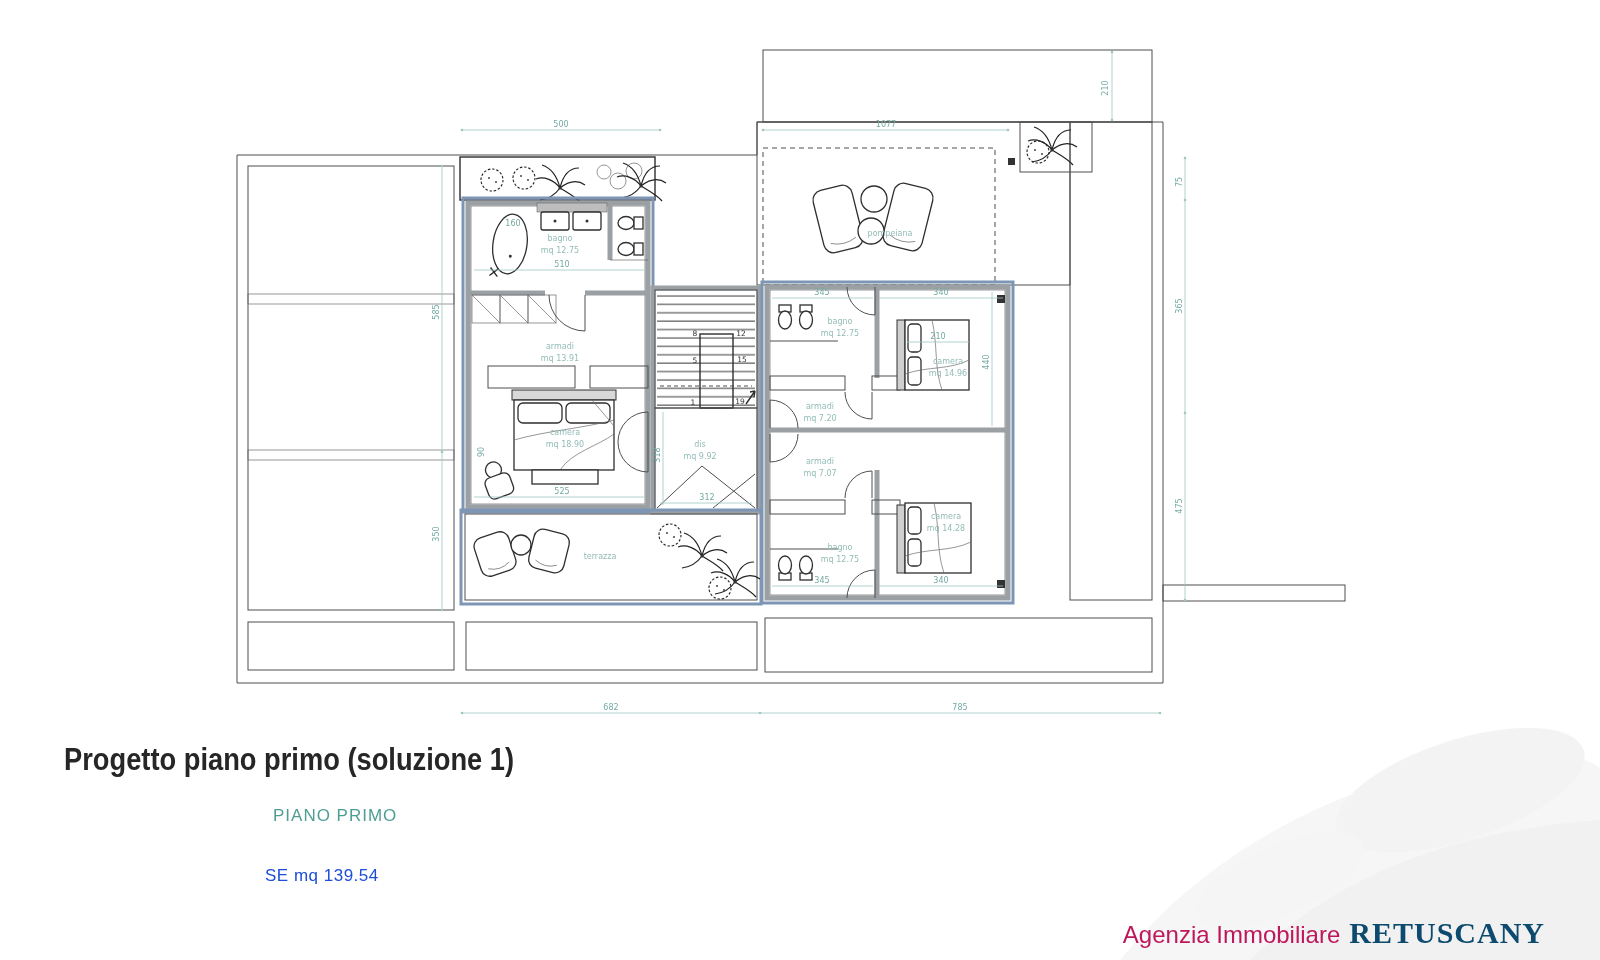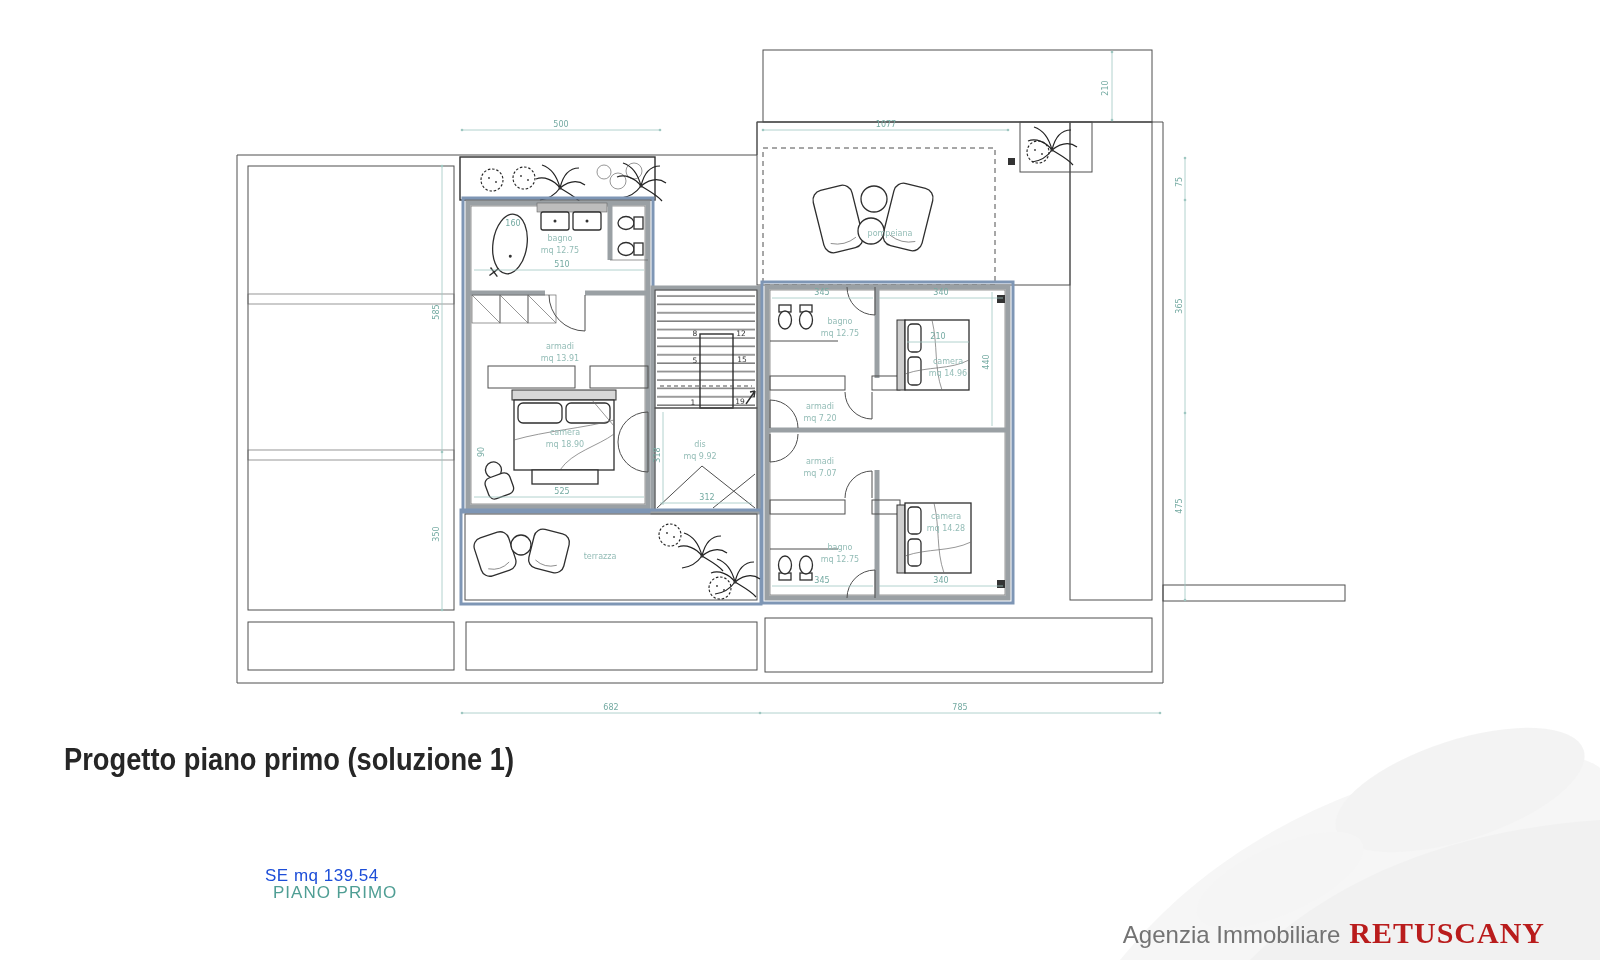--- a/index.html
+++ b/index.html
@@ -14,26 +14,26 @@
   .acc {stroke:#7e96b5;fill:none;stroke-width:3;}
   .furn{stroke:#2e2e2e;fill:#ffffff;stroke-width:1.3;}
   .dl  {stroke:#9ec7c1;stroke-width:0.8;fill:none;}
   .dd  {fill:#9ec7c1;stroke:none;}
   text.dm{fill:#74aaa2;font:8px "DejaVu Sans",sans-serif;text-anchor:middle;}
   text.rl{fill:#93bcb6;font:8px "DejaVu Sans",sans-serif;text-anchor:middle;}
   text.sn{fill:#333;font:7.5px "DejaVu Sans",sans-serif;text-anchor:middle;}
   
   .title{position:absolute;left:64px;top:742px;font-size:31px;font-weight:bold;color:#262626;
          transform:scaleX(0.88);transform-origin:left center;letter-spacing:0px;}
-  .floor-label{position:absolute;left:273px;top:883px;font-size:17px;color:#4f9e94;letter-spacing:1px;}
+  .floor-label{position:absolute;left:273px;top:806px;font-size:17px;color:#4f9e94;letter-spacing:1px;}
   .floor-area{position:absolute;left:265px;top:866px;font-size:17px;color:#1d4ed8;letter-spacing:0.5px;}
   .agency{position:absolute;right:55px;top:916px;display:flex;align-items:baseline;gap:9px;}
-  .agency .prefix{font-size:24px;color:#737373;}
+  .agency .prefix{font-size:24px;color:#be185d;}
   .agency .name{font-family:"Liberation Serif",serif;font-size:30px;font-weight:bold;
-                color:#b91c1c;letter-spacing:1px;}
+                color:#0c4a6e;letter-spacing:1px;}
 </style>
 </head>
 <body>
 
 <div class="canvas">
 
 <svg width="1600" height="960" viewBox="0 0 1600 960">
   <defs>
     <pattern id="pV" width="21" height="8" patternUnits="userSpaceOnUse">
       <line x1="2.5" y1="0" x2="2.5" y2="8" stroke="#6e6e6e" stroke-width="1"></line>

